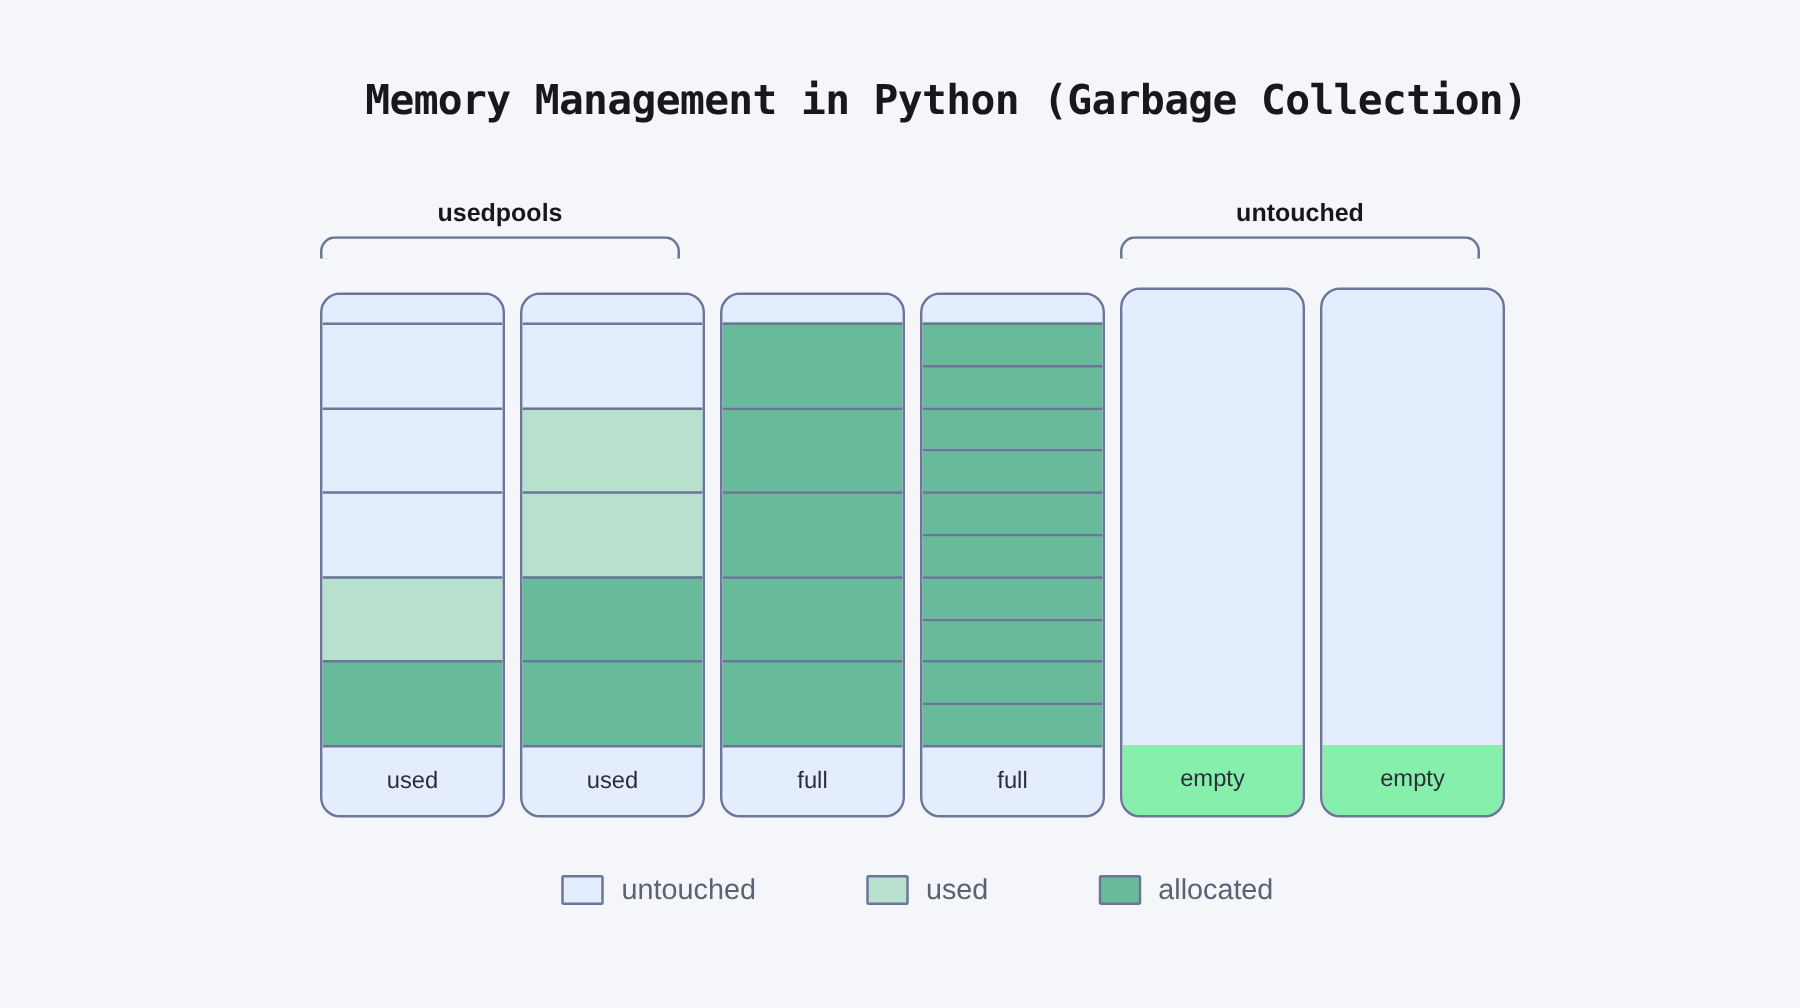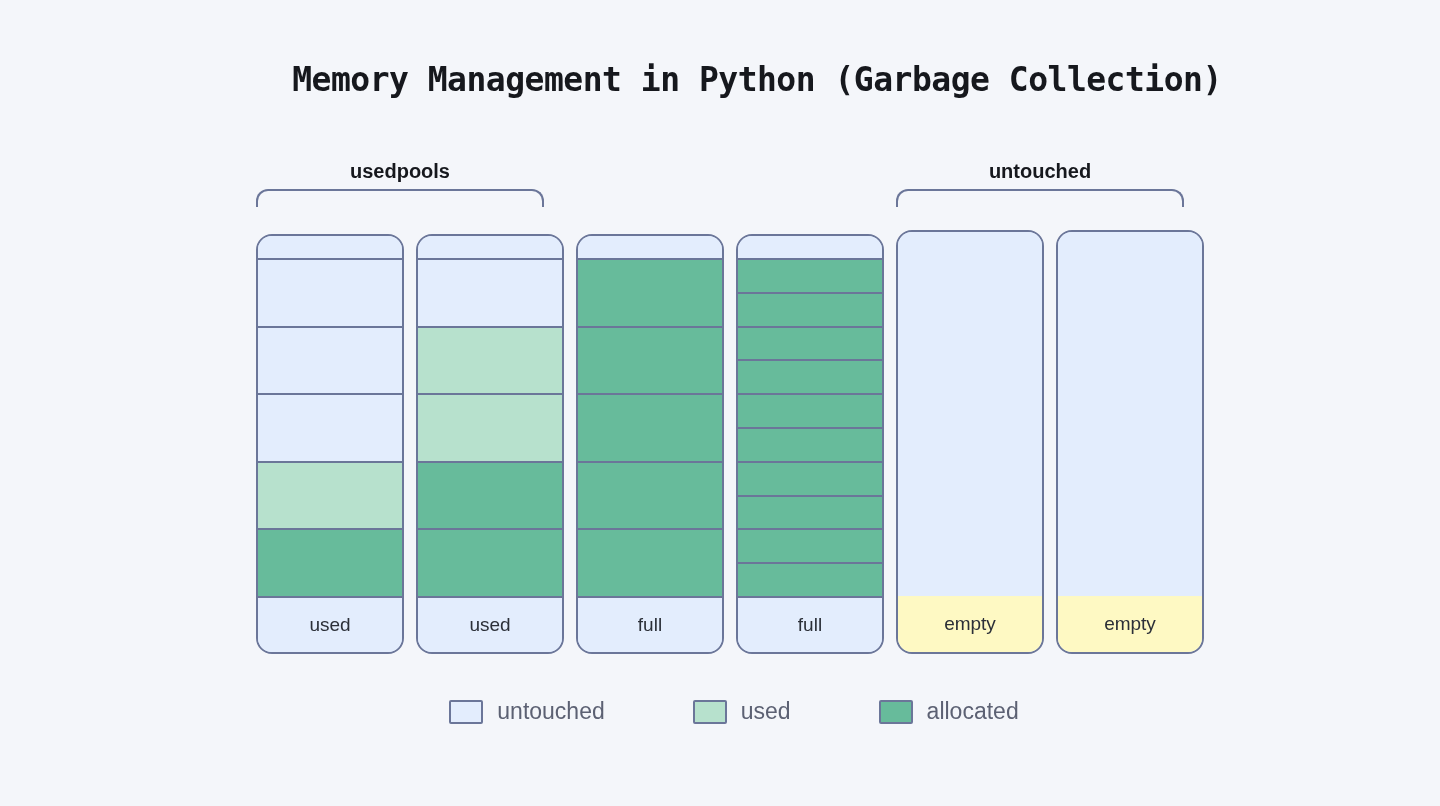--- a/index.html
+++ b/index.html
@@ -111,21 +111,21 @@
     background: #e3edfd;
   }
   .pool-empty-label {
     flex: 0 0 auto;
     height: 56px;
     display: flex;
     align-items: center;
     justify-content: center;
     color: #2b2f38;
     font-size: 19px;
-    background: #fef9c3;
+    background: #86efac;
   }
 
   
   .legend {
     position: absolute;
     left: 0;
     top: 698px;
     width: 1440px;
     display: flex;
     justify-content: center;

